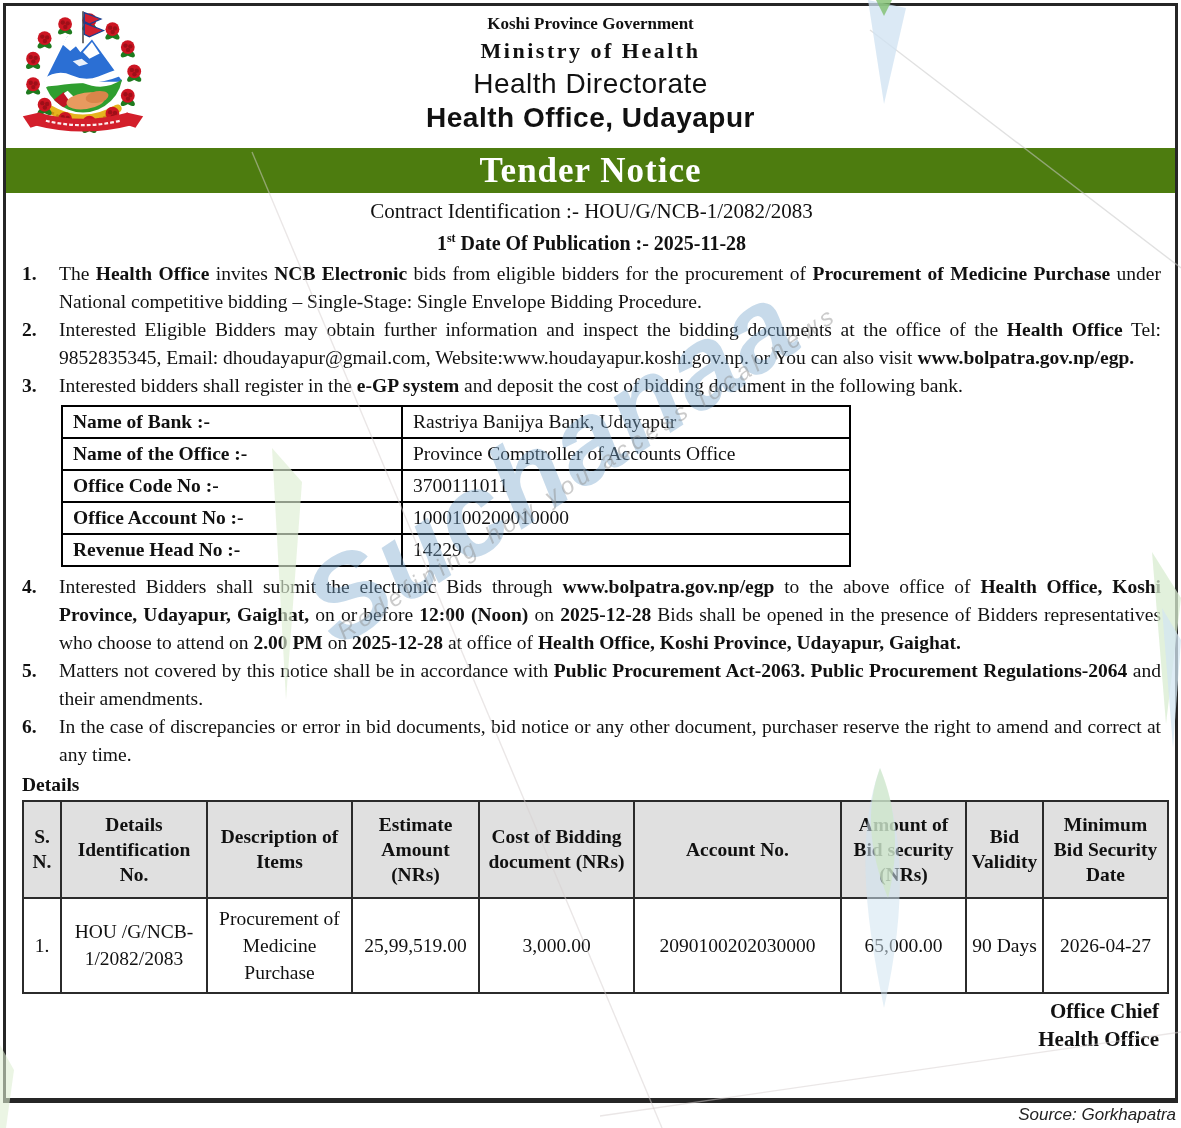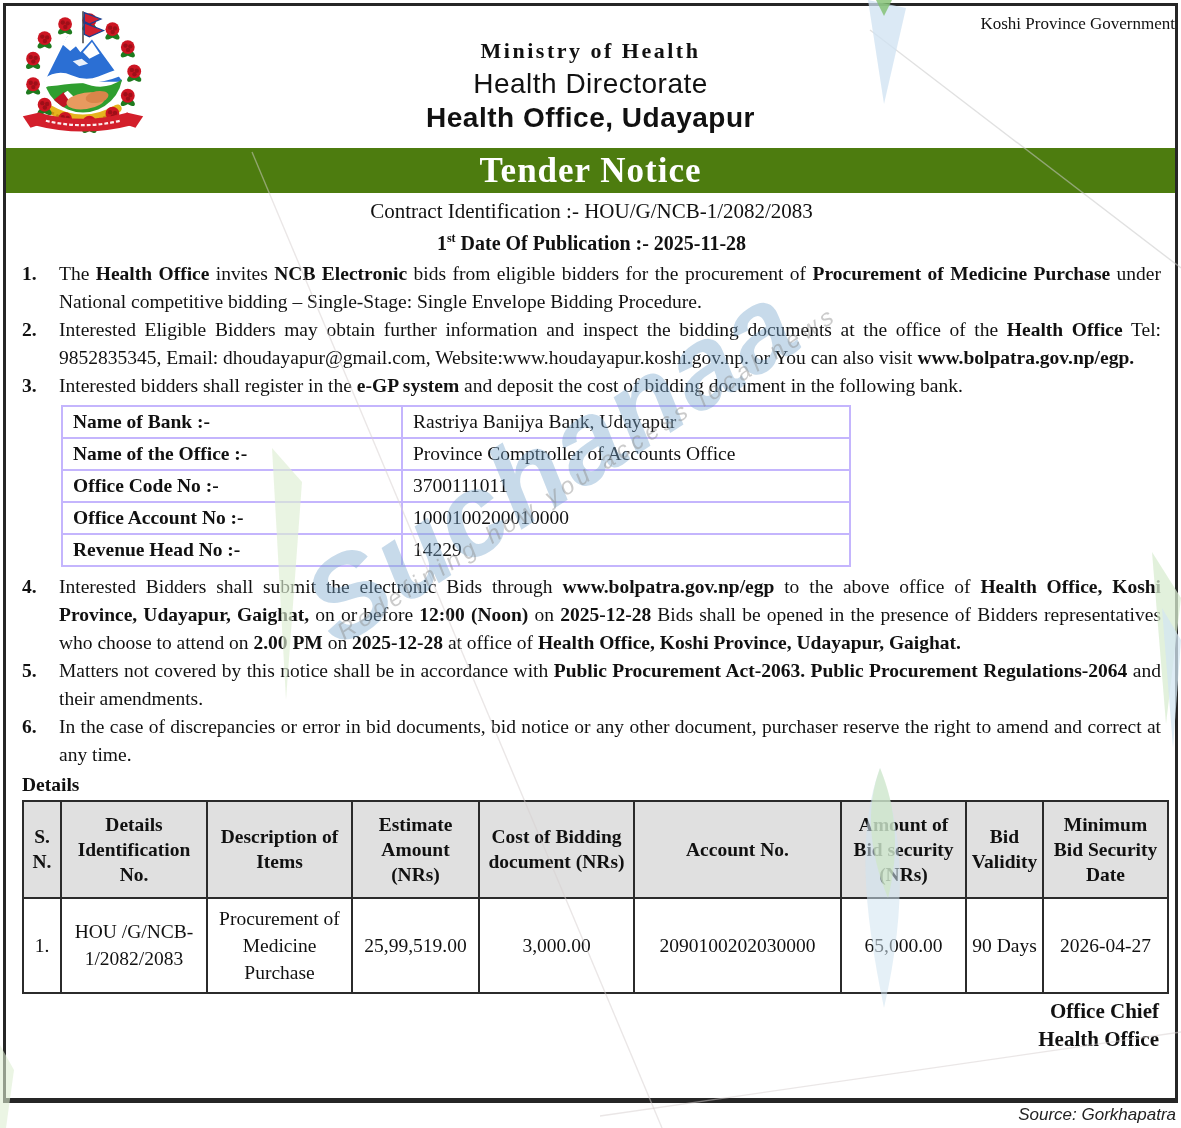--- a/index.html
+++ b/index.html
@@ -8,40 +8,40 @@
     font-family:"Liberation Serif",serif;color:#111;
   }
   .doc{
     position:absolute;left:3px;top:3px;width:1175px;height:1100px;
     border-style:solid;border-color:#262626;border-width:3px 3px 5px 3px;
     box-sizing:border-box;background:#fff;
   }
   
   .doc-header{position:relative;text-align:center;padding-top:7px;}
   .emblem{position:absolute;left:12px;top:4px;width:130px;height:128px;}
-  .h-line1{font-size:17px;font-weight:normal;line-height:22px;text-align:right;}
+  .h-line1{font-size:17px;font-weight:bold;line-height:22px;}
   .h-line2{font-size:22px;font-weight:bold;letter-spacing:2.5px;line-height:31px;}
   .h-line3{font-family:"Liberation Sans",sans-serif;font-size:28px;font-weight:normal;line-height:35px;letter-spacing:.5px;}
   .h-line4{font-family:"Liberation Sans",sans-serif;font-size:28px;font-weight:bold;line-height:34px;letter-spacing:.5px;}
   .banner{
     margin-top:13px;background:#4d7c0f;color:#fff;text-align:center;
     font-size:35px;font-weight:bold;line-height:45px;height:45px;letter-spacing:1px;
   }
   
   .content{padding:5px 14px 0 16px;font-size:19.5px;line-height:28px;text-align:justify;}
   .c-id{text-align:center;font-weight:normal;font-size:21px;line-height:27px;}
   .c-pub{text-align:center;font-weight:bold;font-size:20px;line-height:27px;margin-bottom:3px;}
   .c-pub sup{font-size:12px;}
   .n-item{display:flex;}
   .n-num{flex:0 0 37px;font-weight:bold;}
   .n-text{flex:1;}
   table{border-collapse:collapse;}
   .bank-table{margin:5px 0 6px 39px;width:790px;table-layout:fixed;}
   .bank-table th,.bank-table td{
-    border:2px solid #c4b5fd;padding:1px 10px;height:28px;
+    border:2px solid #000000;padding:1px 10px;height:28px;
     font-size:19.5px;text-align:left;vertical-align:middle;
   }
   .bank-table th{font-weight:bold;width:318px;}
   .details-label{font-weight:bold;margin-top:2px;line-height:28px;}
   .details-table{width:100%;table-layout:fixed;text-align:center;margin-top:1px;}
   .details-table th{
     background:#e0e0e0;border:2px solid #2b2b2b;font-size:19.5px;font-weight:bold;
     height:91px;padding:2px 3px;line-height:25px;vertical-align:middle;
   }
   .details-table td{

